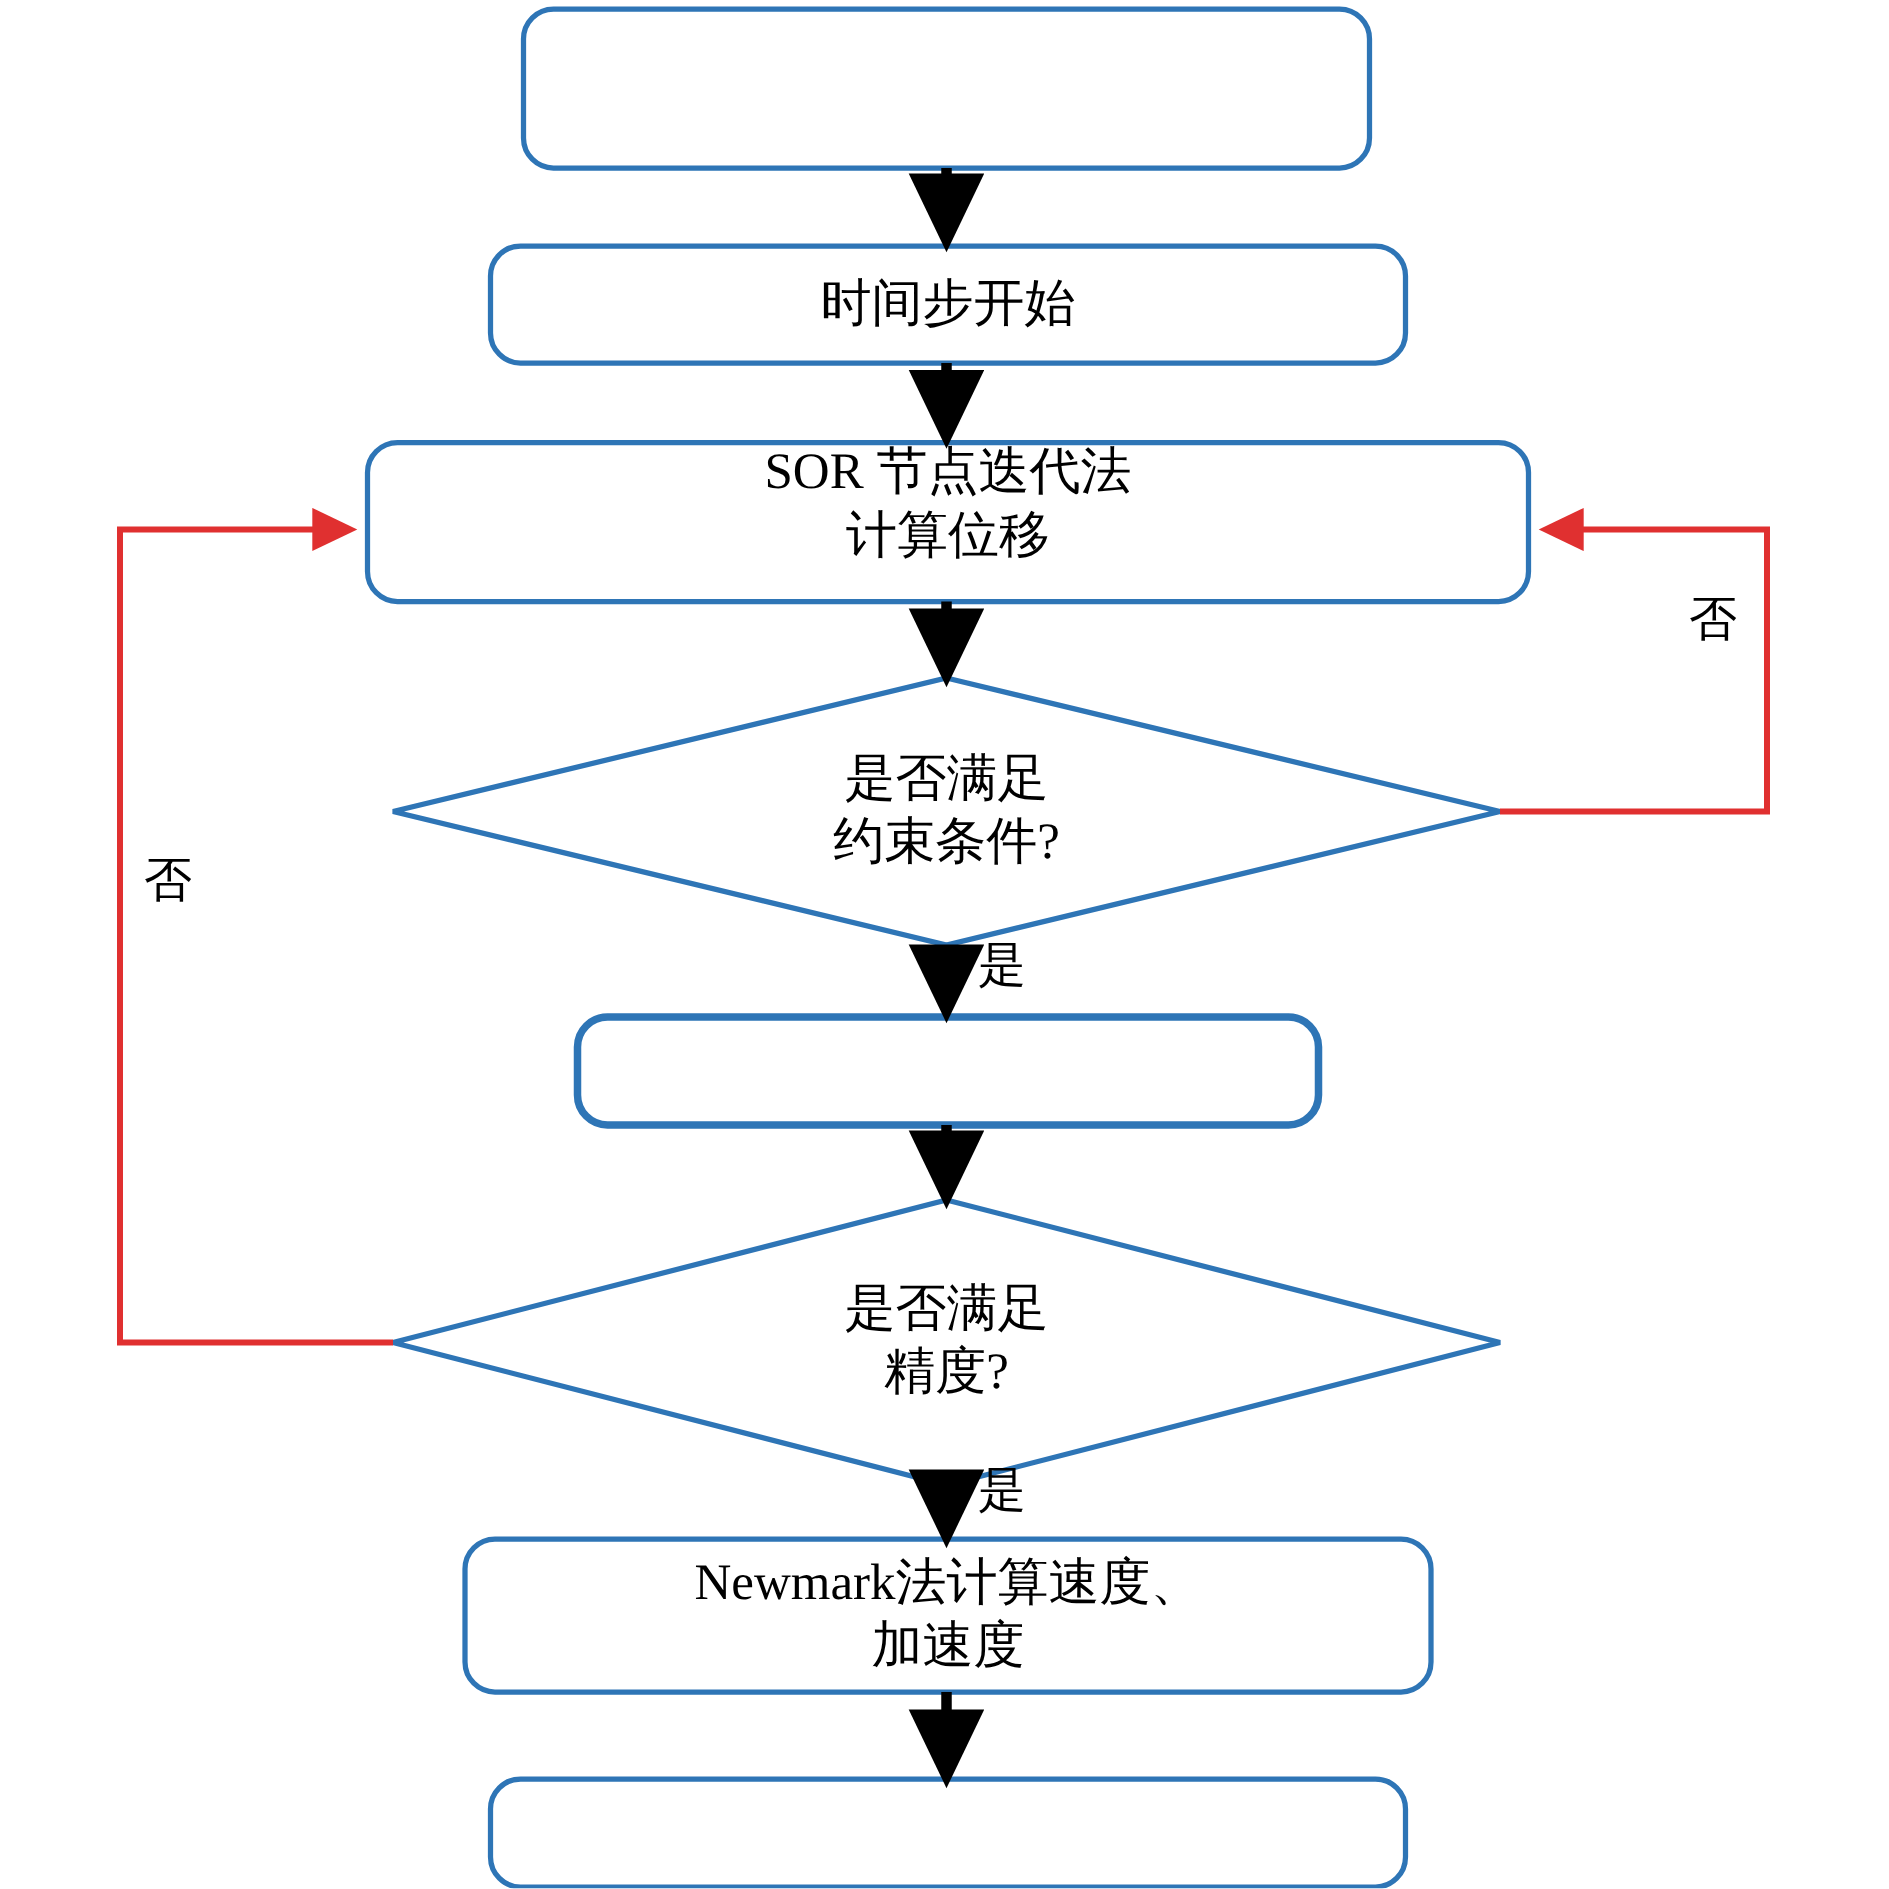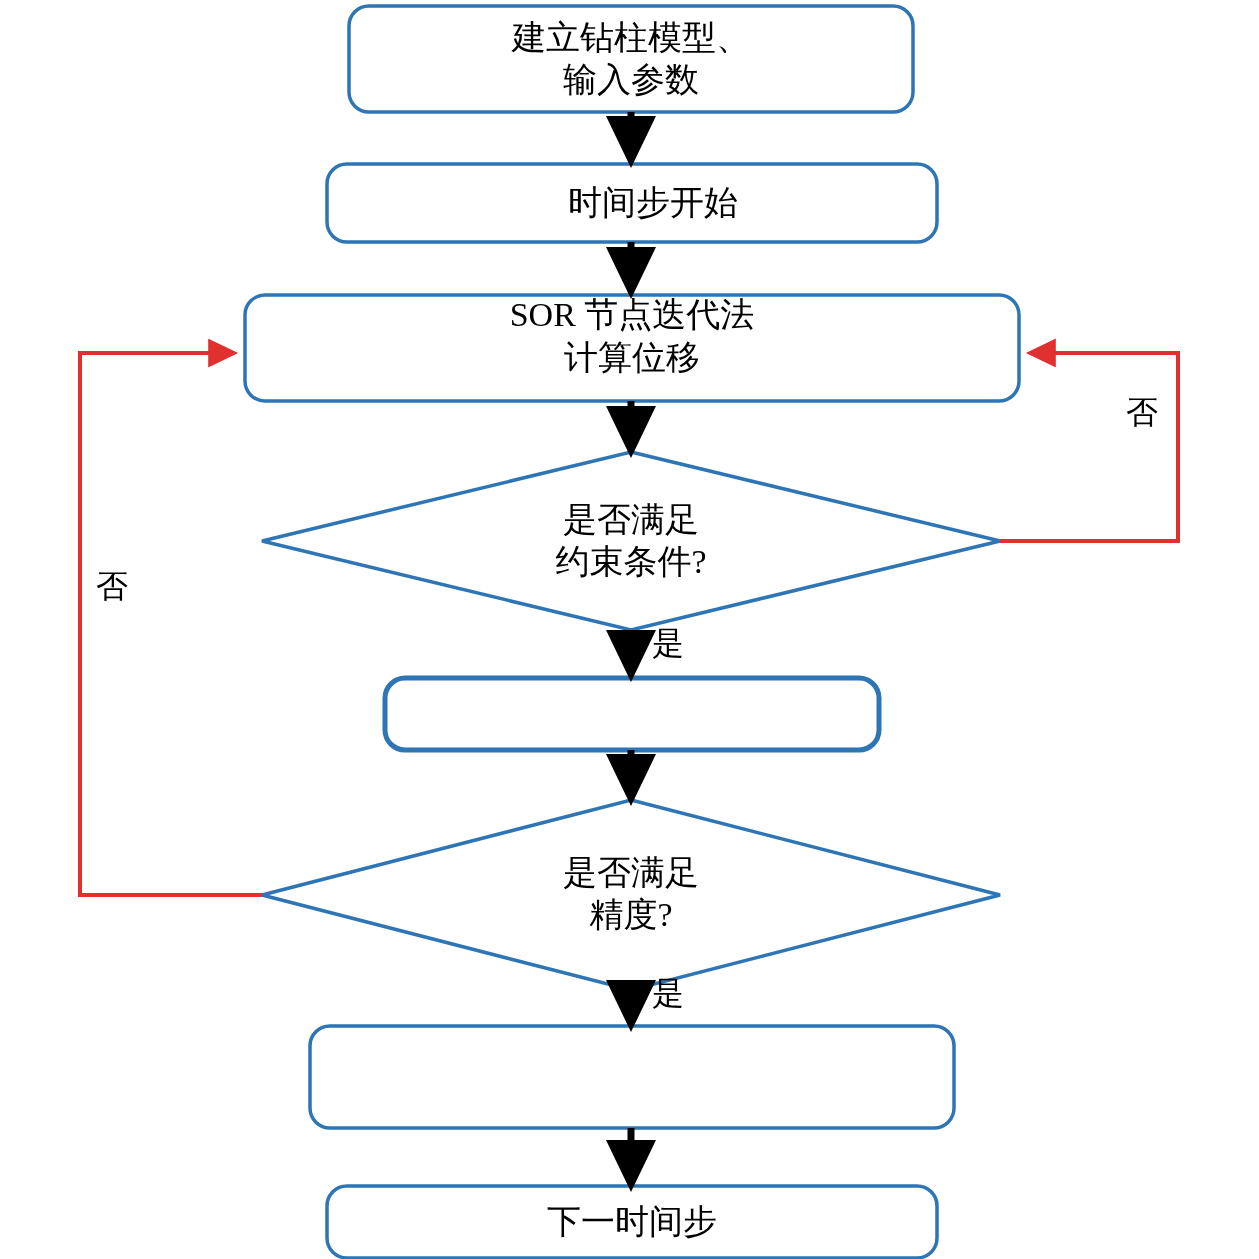--- a/index.html
+++ b/index.html
@@ -75,29 +75,28 @@
     <line x1="631" y1="630" x2="631" y2="666" stroke="#000000" stroke-width="7" marker-end="url(#arrow-black)"></line>
     <line x1="631" y1="750" x2="631" y2="790" stroke="#000000" stroke-width="7" marker-end="url(#arrow-black)"></line>
     <line x1="631" y1="990" x2="631" y2="1016" stroke="#000000" stroke-width="7" marker-end="url(#arrow-black)"></line>
     <line x1="631" y1="1128" x2="631" y2="1176" stroke="#000000" stroke-width="7" marker-end="url(#arrow-black)"></line>
 
     <path d="M1000,541 L1178,541 L1178,353 L1035,353" fill="none" stroke="#e03030" stroke-width="4" marker-end="url(#arrow-red)"></path>
 
     <path d="M262,895 L80,895 L80,353 L229,353" fill="none" stroke="#e03030" stroke-width="4" marker-end="url(#arrow-red)"></path>
   </svg>
 
-  <div class="node-label" style="left:349px; top:6px; width:564px; height:106px;">建立钻柱模型、
-输入参数</div>
-  <div class="node-label" style="left:327px; top:164px; width:610px; height:78px;margin-left:21px;">时间步开始</div>
+  <div class="node-label" style="left:327px; top:164px; width:610px; height:78px;">时间步开始</div>
   <div class="node-label" style="left:245px; top:295px; width:774px; height:83px;">SOR 节点迭代法
 计算位移</div>
   <div class="node-label" style="left:402px; top:485px; width:458px; height:112px;">是否满足
 约束条件?</div>
   <div class="node-label" style="left:402px; top:838px; width:458px; height:112px;">是否满足
 精度?</div>
-  <div class="node-label" style="left:327px; top:1186px; width:610px; height:72px;">下一时间步</div>
+  <div class="node-label" style="left:310px; top:1026px; width:644px; height:102px;">Newmark法计算速度、
+加速度</div>
 
   <div class="edge-label" style="left:1126px; top:396px;">否</div>
   <div class="edge-label" style="left:96px; top:570px;">否</div>
   <div class="edge-label" style="left:652px; top:627px;">是</div>
   <div class="edge-label" style="left:652px; top:977px;">是</div>
 
 </div>
 
 </body></html>

